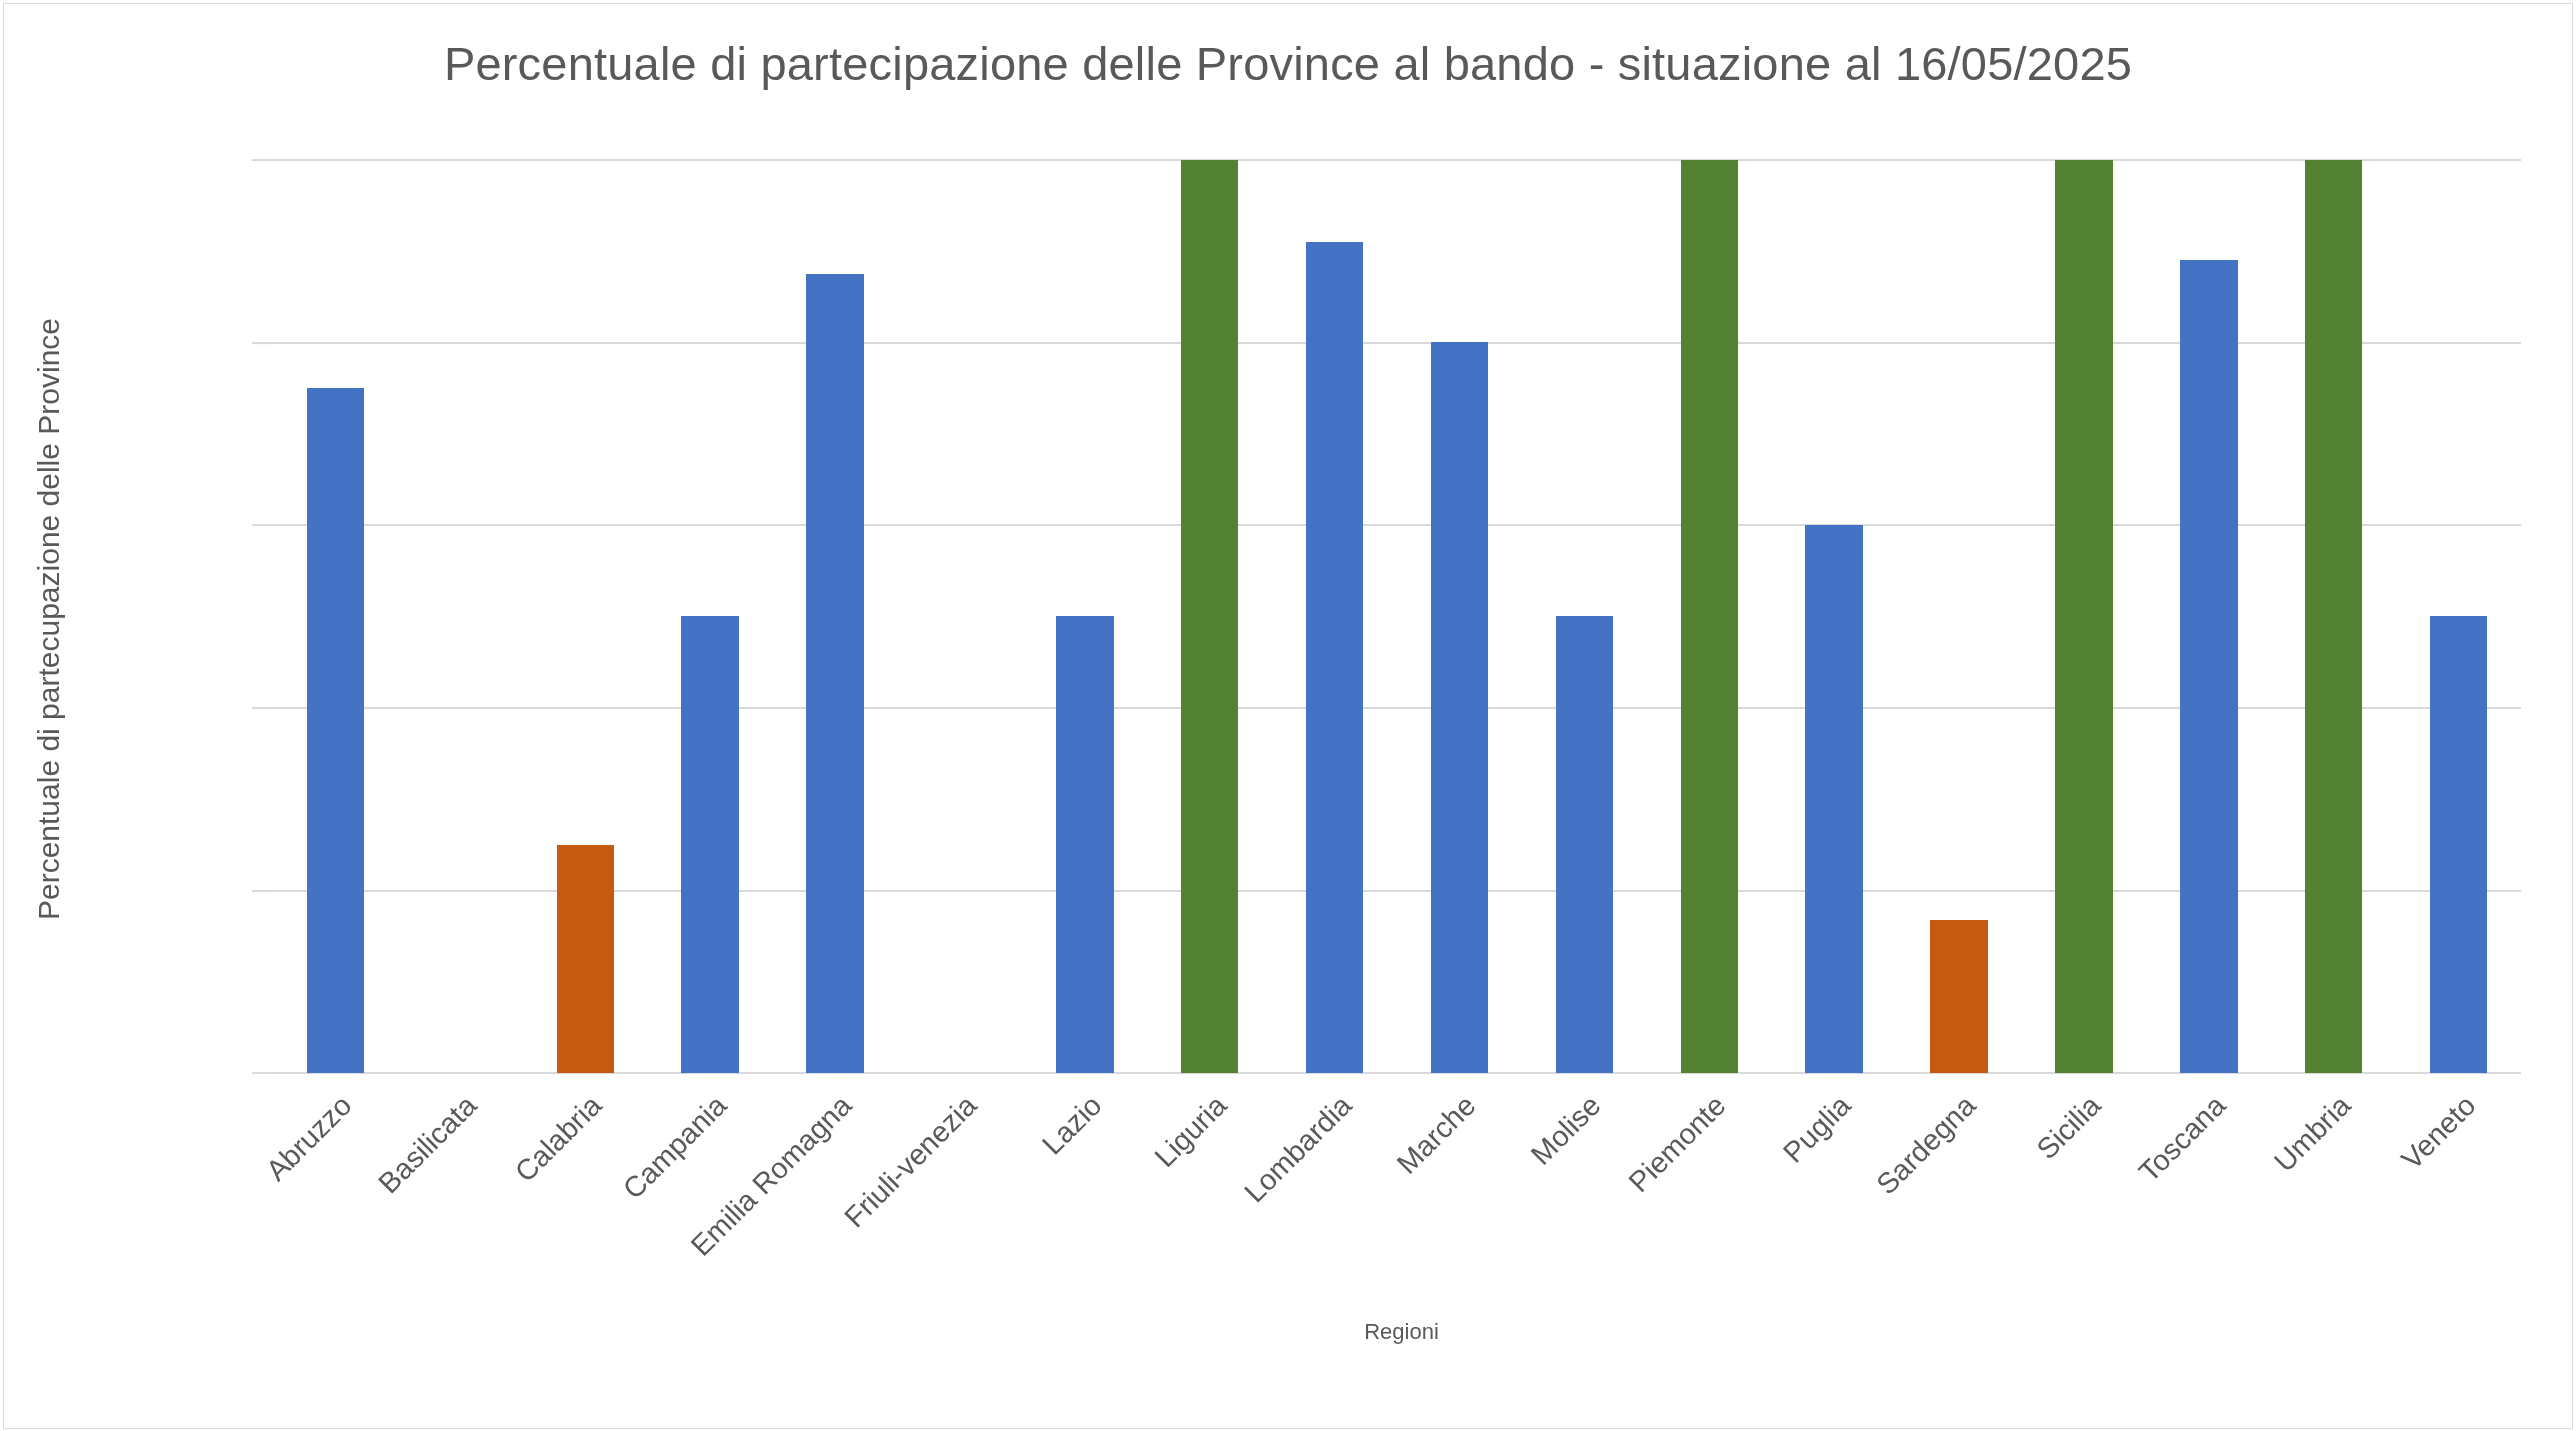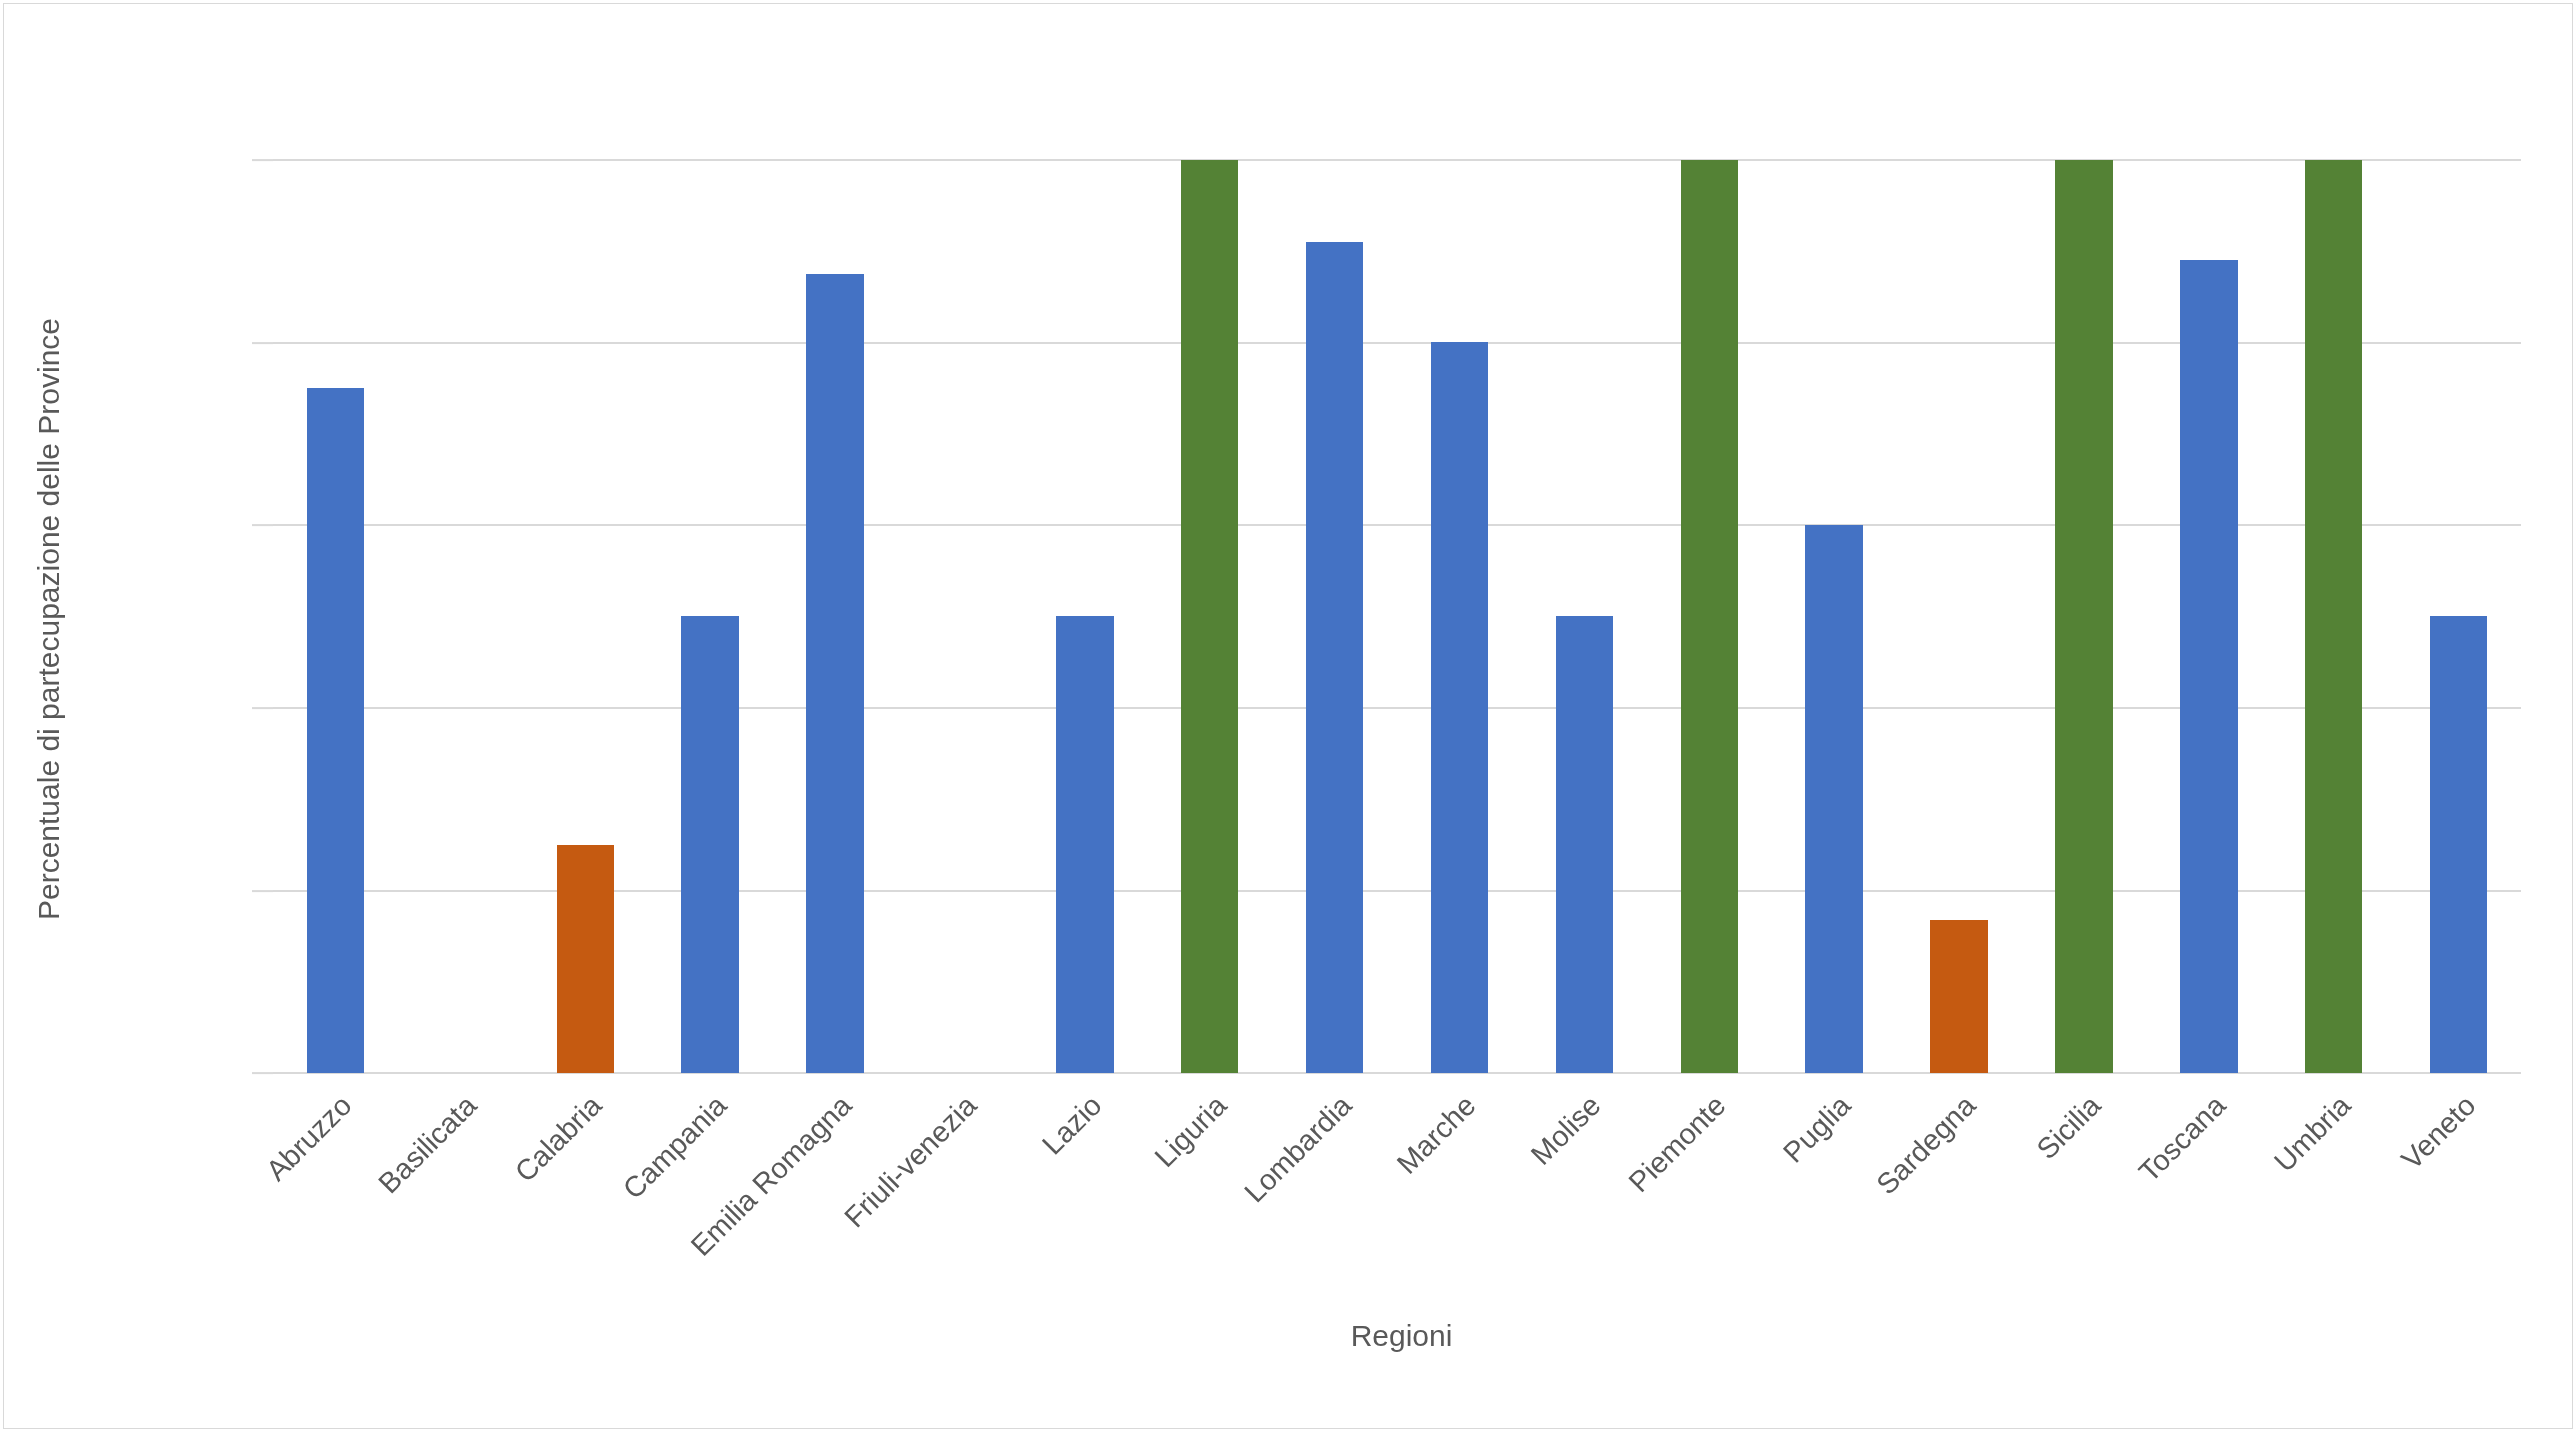--- a/index.html
+++ b/index.html
@@ -60,21 +60,21 @@
     white-space: nowrap;
   }
 
   
   #x-axis-title {
     position: absolute;
     left: 273px;
     top: 1319px;
     width: 2257px;
     text-align: center;
-    font-size: 30px;
+    font-size: 22px;
     color: #595959;
   }
 
   
   #plot-area {
     position: absolute;
     left: 273px;
     top: 160px;           
     width: 2248px;
     height: 913px;        
@@ -145,20 +145,21 @@
     transform: rotate(-45deg) translate(-100%, 0);
   }
 </style>
 </head>
 <body>
 
 <div id="chart-root">
 
   <div id="chart-frame"></div>
 
+  <div id="chart-title">Percentuale di partecipazione delle Province al bando - situazione al 16/05/2025</div>
 
   <div id="y-axis-title">Percentuale  di partecupazione delle Province</div>
 
   <div id="x-axis-title">Regioni</div>
 
   <div id="plot-area">
     <div id="gridlines-layer">
         <div class="gridline" style="top: 912px;"></div>
         <div class="gridline" style="top: 730px;"></div>
         <div class="gridline" style="top: 547px;"></div>

